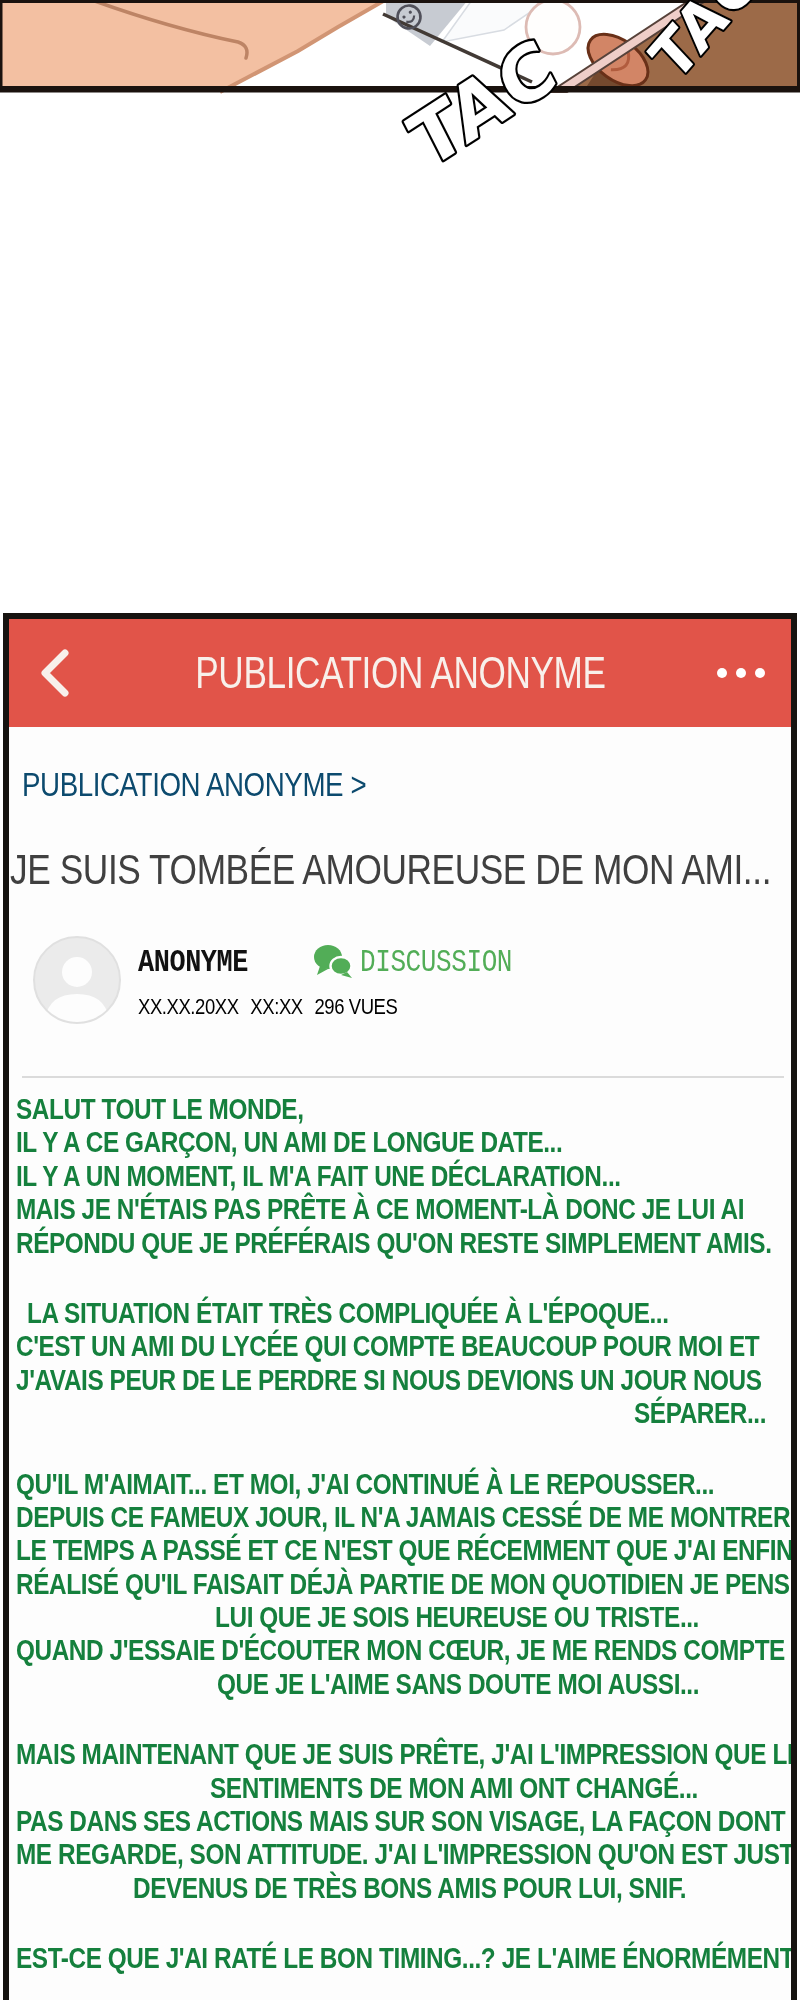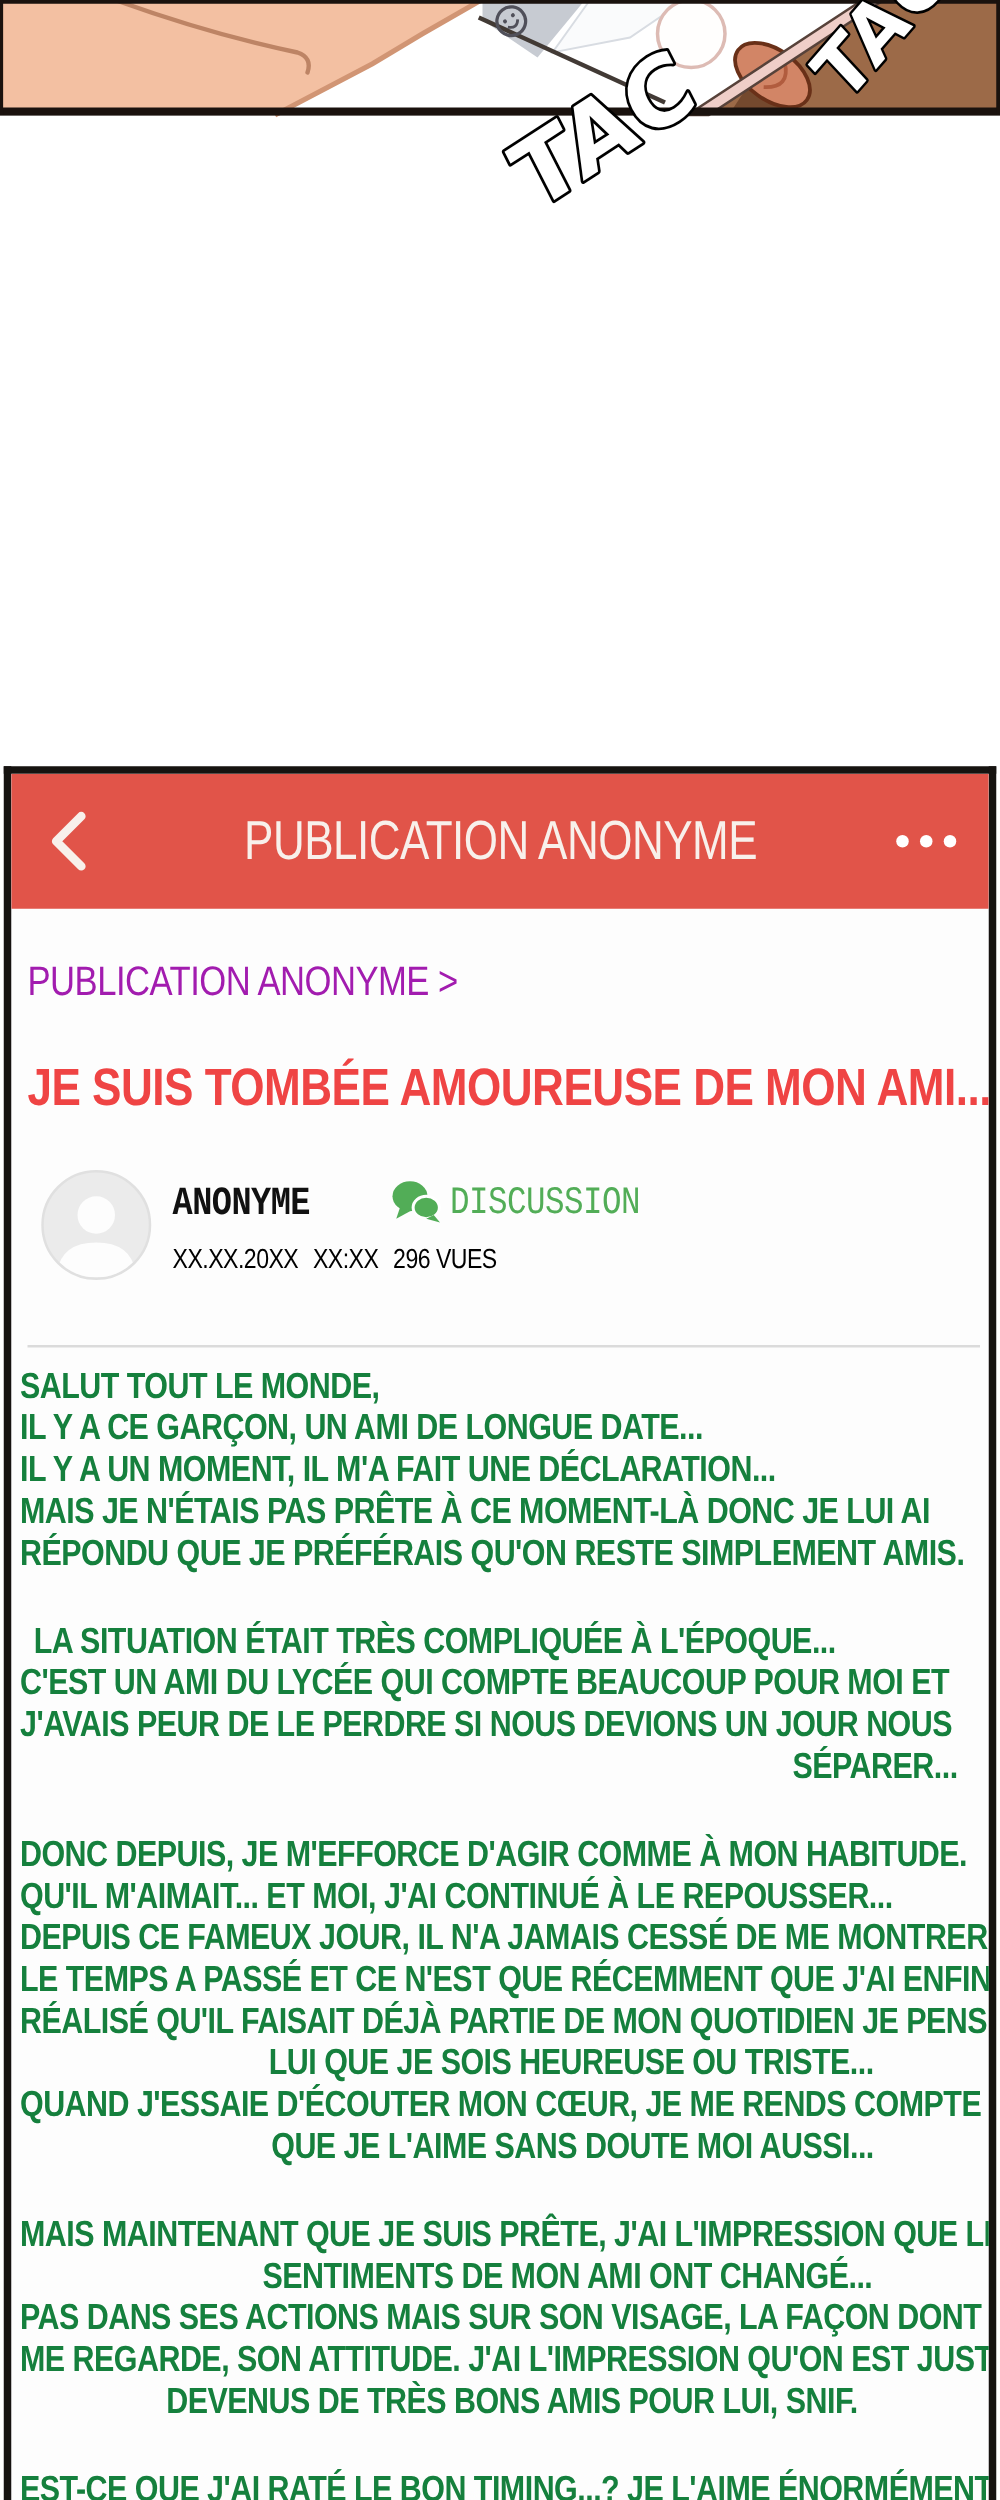--- a/index.html
+++ b/index.html
@@ -24,22 +24,22 @@
     height:108px;background:#E15449;position:relative;
     display:flex;align-items:center;justify-content:center;
   }
   .app-header .title{
     color:#F8F0EB;font-size:44px;font-weight:400;
   }
   .back-btn{position:absolute;left:26px;top:50%;transform:translateY(-50%);width:40px;height:52px;cursor:pointer;}
   .menu-btn{position:absolute;right:26px;top:50%;transform:translateY(-50%);display:flex;gap:9px;cursor:pointer;}
   .menu-btn i{width:10px;height:10px;border-radius:50%;background:#ffffff;display:block;}
 
-  .breadcrumb{margin:41px 0 0 13px;height:34px;line-height:34px;font-size:33px;color:#a21caf;cursor:pointer;}
-  .post-title{margin:44px 0 0 13px;height:48px;line-height:48px;font-size:42px;font-weight:bold;color:#ef4444;}
+  .breadcrumb{margin:41px 0 0 13px;height:34px;line-height:34px;font-size:33px;color:#0c4a6e;cursor:pointer;}
+  .post-title{margin:44px 0 0 1px;height:48px;line-height:48px;font-size:42px;font-weight:normal;color:#404040;}
 
   .author-row{margin:42px 0 0 24px;display:flex;}
   .avatar{
     width:88px;height:88px;border-radius:50%;background:#EBEBEB;
     border:2px solid #E0E0E0;box-sizing:border-box;overflow:hidden;flex:none;
   }
   .author-info{margin-left:17px;padding-top:7px;}
   .author-line1{display:flex;align-items:center;height:38px;font-family:Liberation Mono, monospace;}
   .author-name{font-size:32px;font-weight:bold;color:#111111;}
   .cat-badge{display:flex;align-items:center;margin-left:44px;cursor:pointer;}
@@ -158,21 +158,20 @@
         <div class="bline"><span class="cond">MAIS JE N'ÉTAIS PAS PRÊTE À CE MOMENT-LÀ DONC JE LUI AI</span></div>
         <div class="bline"><span class="cond">RÉPONDU QUE JE PRÉFÉRAIS QU'ON RESTE SIMPLEMENT AMIS.</span></div>
       </div>
       <div class="para">
         <div class="bline"><span class="cond">LA SITUATION ÉTAIT TRÈS COMPLIQUÉE À L'ÉPOQUE...</span></div>
         <div class="bline"><span class="cond">C'EST UN AMI DU LYCÉE QUI COMPTE BEAUCOUP POUR MOI ET</span></div>
         <div class="bline"><span class="cond">J'AVAIS PEUR DE LE PERDRE SI NOUS DEVIONS UN JOUR NOUS</span></div>
         <div class="bline"><span class="cond">SÉPARER...</span></div>
       </div>
       <div class="para">
-        <div class="bline"><span class="cond">DONC DEPUIS, JE M'EFFORCE D'AGIR COMME À MON HABITUDE.</span></div>
         <div class="bline"><span class="cond">QU'IL M'AIMAIT... ET MOI, J'AI CONTINUÉ À LE REPOUSSER...</span></div>
         <div class="bline"><span class="cond">DEPUIS CE FAMEUX JOUR, IL N'A JAMAIS CESSÉ DE ME MONTRER</span></div>
         <div class="bline"><span class="cond">LE TEMPS A PASSÉ ET CE N'EST QUE RÉCEMMENT QUE J'AI ENFIN</span></div>
         <div class="bline"><span class="cond">RÉALISÉ QU'IL FAISAIT DÉJÀ PARTIE DE MON QUOTIDIEN JE PENSE À</span></div>
         <div class="bline"><span class="cond">LUI QUE JE SOIS HEUREUSE OU TRISTE...</span></div>
         <div class="bline"><span class="cond">QUAND J'ESSAIE D'ÉCOUTER MON CŒUR, JE ME RENDS COMPTE</span></div>
         <div class="bline"><span class="cond">QUE JE L'AIME SANS DOUTE MOI AUSSI...</span></div>
       </div>
       <div class="para">
         <div class="bline"><span class="cond">MAIS MAINTENANT QUE JE SUIS PRÊTE, J'AI L'IMPRESSION QUE LES</span></div>

